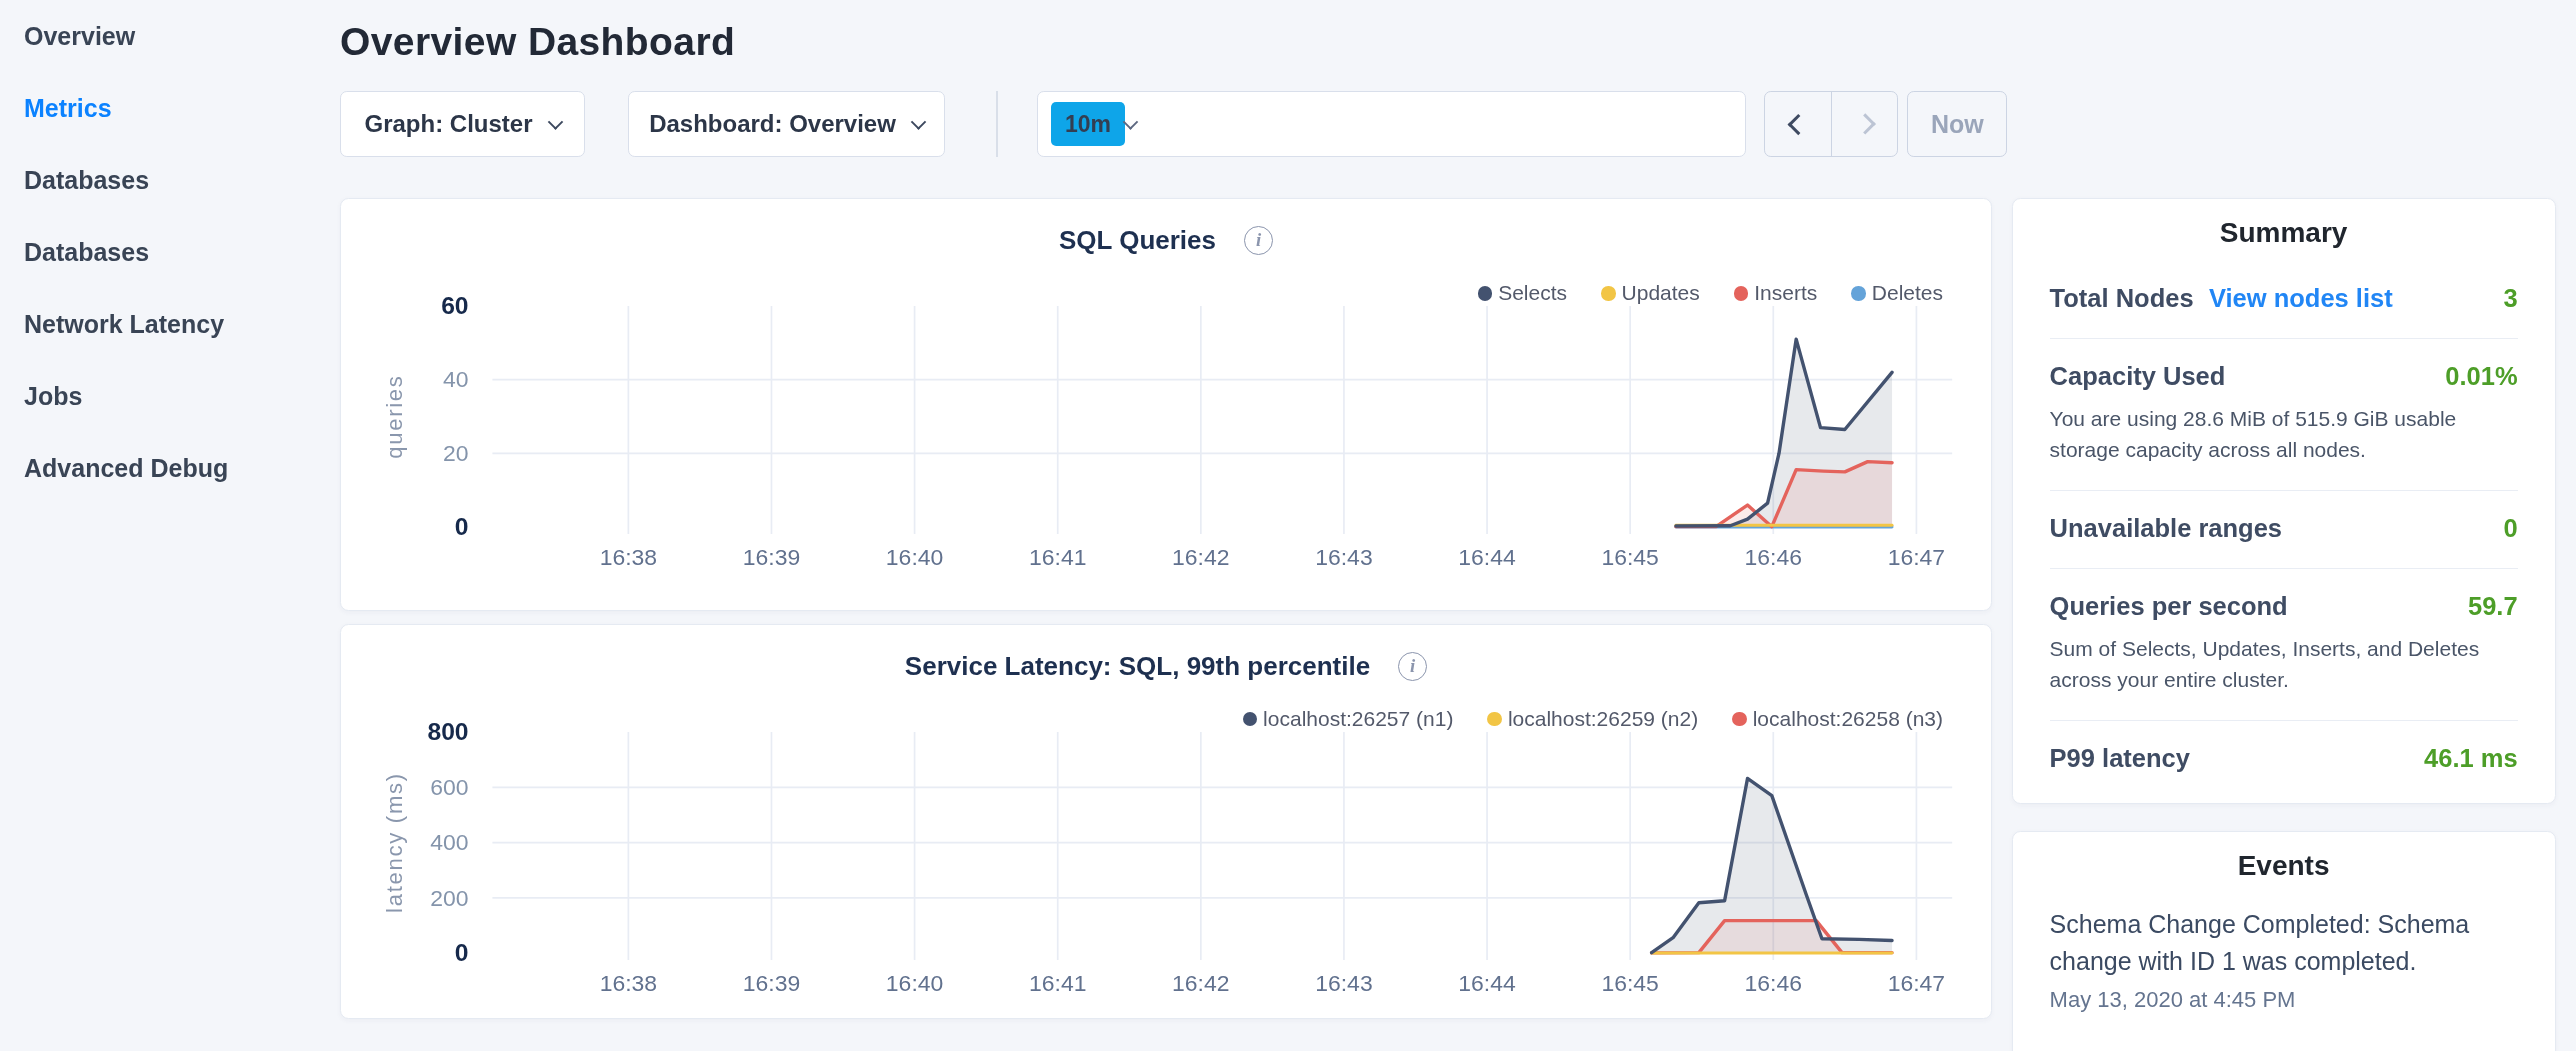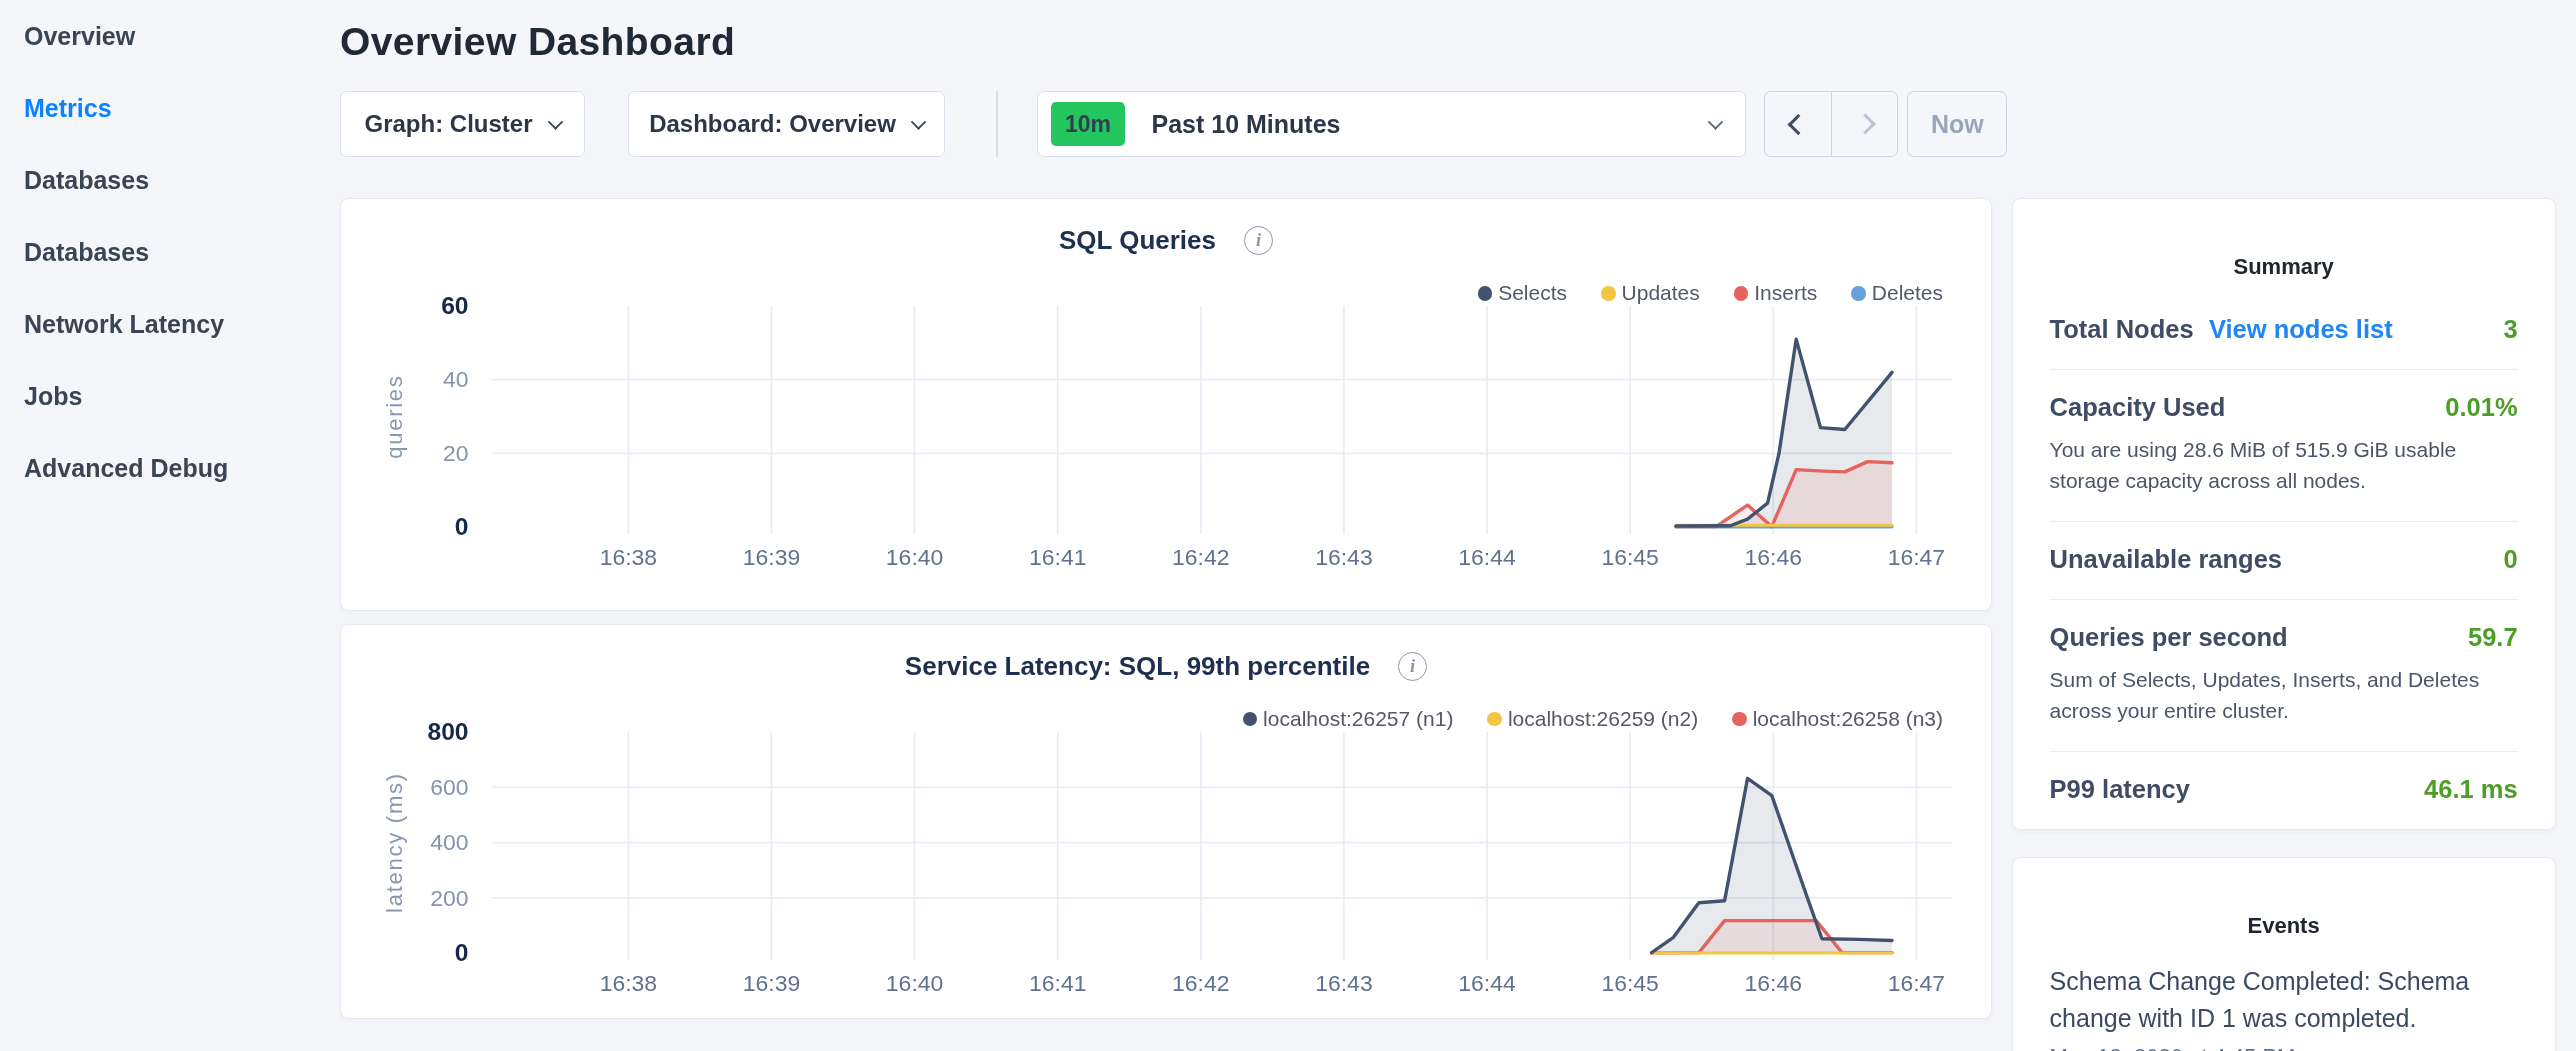--- a/index.html
+++ b/index.html
@@ -21,21 +21,21 @@
               display:flex; align-items:center; justify-content:center; gap:17px; cursor:pointer; }
   .dropdown-label { font-size:24px; font-weight:700; color:#2c3648; }
   .chev { display:inline-block; width:11px; height:11px; border-left:2.6px solid #3c485e; border-bottom:2.6px solid #3c485e;
           transform:rotate(-45deg) translate(1.7px,-1.7px); }
   .dd-graph { width:245px; margin-right:43px; }
   .dd-dashboard { width:317px; }
   .controls-divider { width:1.7px; height:66px; background:#d9dfe9; margin:0 39px 0 51px; }
 
   .time-select { width:709px; height:66px; background:#ffffff; border:1.7px solid #d9dfeb; border-radius:6.8px;
                  display:flex; align-items:center; padding:0 24px 0 13.6px; cursor:pointer; }
-  .time-badge { background:#22c55e; border-radius:5.1px; padding:8.5px 13.6px; font-size:23px; font-weight:700; color:#333e52; }
+  .time-badge { background:#0ea5e9; border-radius:5.1px; padding:8.5px 13.6px; font-size:23px; font-weight:700; color:#333e52; }
   .time-label { margin-left:27px; font-size:25px; font-weight:700; color:#2c3648; flex:1; }
   .time-chev { border-color:#5d6880; }
 
   .arrow-group { display:flex; margin-left:18.7px; border:1.7px solid #ccd4e3; border-radius:6.8px; height:66px; overflow:hidden; }
   .arrow-btn { width:66px; height:100%; display:flex; align-items:center; justify-content:center; cursor:pointer; background:transparent; border:none; }
   .arrow-btn + .arrow-btn { border-left:1.7px solid #ccd4e3; }
   .arr { display:inline-block; width:14.5px; height:14.5px; }
   .arr-left { border-left:3.4px solid #3e4a61; border-bottom:3.4px solid #3e4a61; transform:rotate(45deg); }
   .arr-right { border-left:3.4px solid #bcc4d4; border-bottom:3.4px solid #bcc4d4; transform:rotate(-135deg); }
   .now-btn { margin-left:9px; width:100px; height:66px; border:1.7px solid #ccd4e3; border-radius:6.8px; background:transparent;
@@ -60,21 +60,21 @@
   .legend-item { display:flex; align-items:center; gap:6px; cursor:pointer; }
   .legend-dot { width:14.5px; height:14.5px; border-radius:50%; }
   .legend-label { font-size:21px; color:#53596a; }
   .chart-svg { position:absolute; left:17px; top:95px; }
 
   
   .side-card { width:100%; background:#ffffff; border:1.7px solid #e5eaf2; border-radius:8.5px;
                box-shadow:0 1.7px 5.1px rgba(40,60,100,0.04); padding:0 37px; }
   .side-card.summary { min-height:606px; }
   .side-card.events { margin-top:27px; height:272px; }
-  .side-card-title { text-align:center; font-size:22px; font-weight:700; color:#20262e; margin:55px 0 12px 0; }
+  .side-card-title { text-align:center; font-size:28px; font-weight:700; color:#20262e; margin:18px 0 12px 0; }
   .sum-row { padding:23px 0 25px 0; border-bottom:1.7px solid #e9edf4; }
   .sum-row:last-child { border-bottom:none; }
   .sum-row-head { display:flex; align-items:center; }
   .sum-label { font-size:25.5px; font-weight:700; color:#3f4c63; }
   .sum-link { font-size:25.5px; font-weight:600; color:#2186f5; margin-left:15.3px; text-decoration:none; cursor:pointer; }
   .sum-value { margin-left:auto; font-size:25.5px; font-weight:700; color:#4d9e28; white-space:nowrap; }
   .sum-desc { margin-top:12px; font-size:21px; color:#4a5568; line-height:31px; max-width:469px; }
   .event-item { margin-top:24px; }
   .event-text { font-size:25px; color:#3b4a62; line-height:37px; max-width:425px; }
   .event-time { margin-top:6.8px; font-size:22px; color:#64748f; }
@@ -102,21 +102,20 @@
         <span class="dropdown-label">Graph: Cluster</span>
         <span class="chev"></span>
       </div>
       <div class="dropdown dd-dashboard">
         <span class="dropdown-label">Dashboard: Overview</span>
         <span class="chev"></span>
       </div>
       <div class="controls-divider"></div>
       <div class="time-select">
         <span class="time-badge">10m</span>
-        <span class="time-label">Past 10 Minutes</span>
         <span class="chev time-chev"></span>
       </div>
       <div class="arrow-group">
         <button class="arrow-btn">
             <span class="arr arr-left"></span>
           </button>
         <button class="arrow-btn">
             <span class="arr arr-right"></span>
           </button>
       </div>

